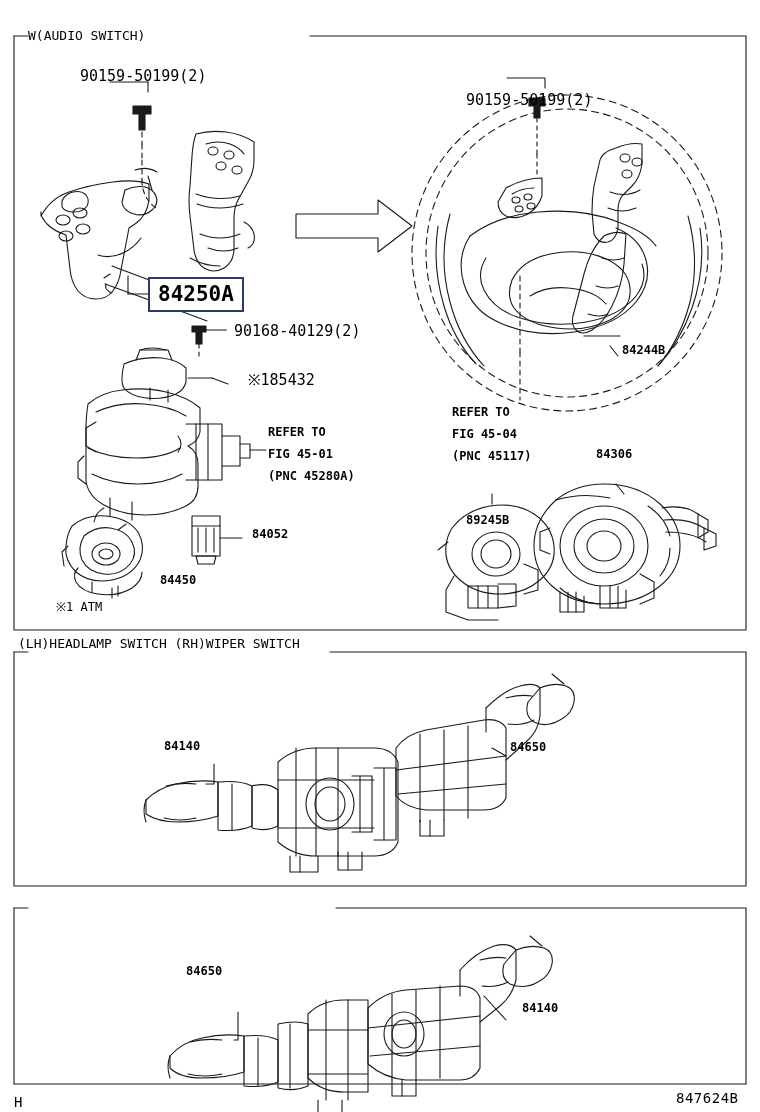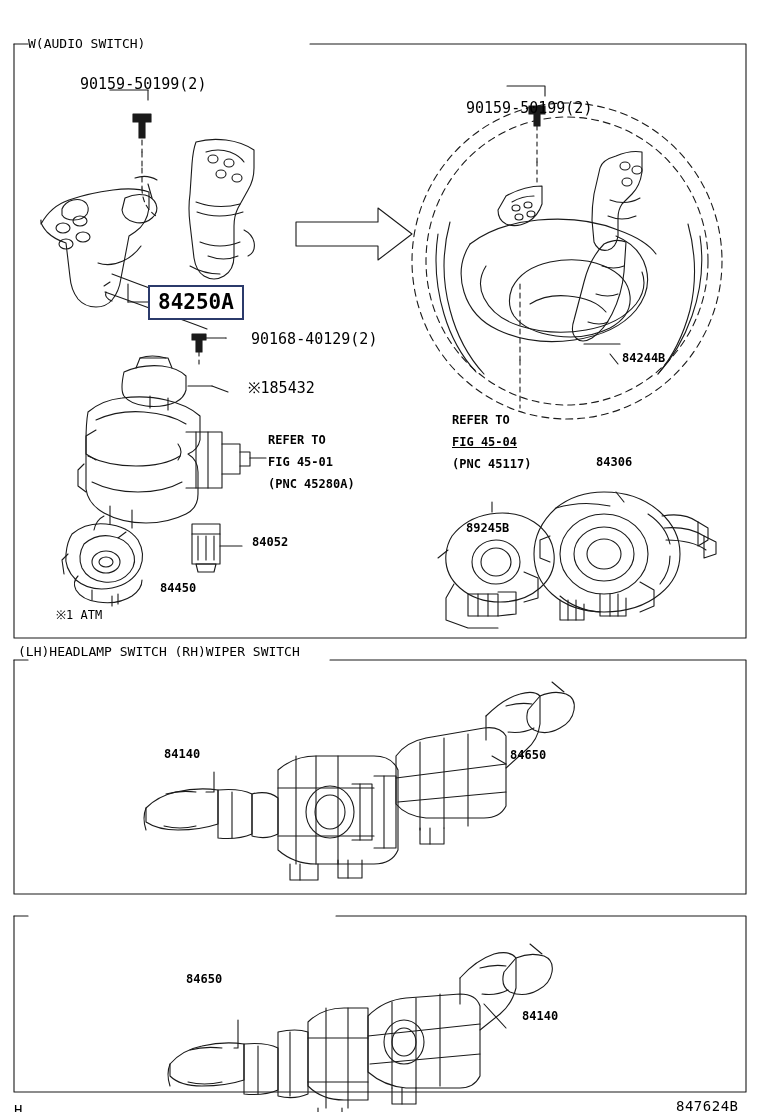--- a/index.html
+++ b/index.html
@@ -10,21 +10,21 @@
   body {
     width: 760px;
     height: 1112px;
     position: relative;
     font-family: "DejaVu Sans Mono", monospace;
     color: #000000;
     overflow: hidden;
   }
   .page {
     position: absolute;
-    left: 0; top: 16px;
+    left: 0; top: 8px;
     width: 760px;
     height: 964px;
   }
   .lbl {
     position: absolute;
     white-space: nowrap;
     font-family: "DejaVu Sans Mono", monospace;
     font-size: 15px;
     letter-spacing: 0px;
     color: #000;
@@ -373,36 +373,36 @@
   </svg>
 
   <div class="lbl sec" style="left:28px; top:21px;">W(AUDIO SWITCH)</div>
 
   <div class="lbl" style="left:80px; top:60px;">90159-50199(2)</div>
 
   <div class="lbl" style="left:466px; top:84px;">90159-50199(2)</div>
 
   <div class="boxed" style="left:148px; top:269px;">84250A</div>
 
-  <div class="lbl" style="left:234px; top:315px;margin-left:17px;">90168-40129(2)</div>
+  <div class="lbl" style="left:234px; top:315px;">90168-40129(2)</div>
 
   <div class="lbl" style="left:238px; top:364px;margin-left:10px;">※185432</div>
 
   <div class="lbl big" style="left:268px; top:418px;">REFER TO</div>
   <div class="lbl big" style="left:268px; top:440px;">FIG 45-01</div>
   <div class="lbl big" style="left:268px; top:462px;">(PNC 45280A)</div>
 
   <div class="lbl big" style="left:252px; top:520px;">84052</div>
 
   <div class="lbl big" style="left:160px; top:566px;">84450</div>
 
   <div class="lbl big" style="left:622px; top:336px;">84244B</div>
 
   <div class="lbl big" style="left:452px; top:398px;">REFER TO</div>
-  <div class="lbl big" style="left:452px; top:420px;text-decoration:underline;">FIG 45-04</div>
+  <div class="lbl big" style="left:452px; top:420px;">FIG 45-04</div>
   <div class="lbl big" style="left:452px; top:442px;">(PNC 45117)</div>
 
   <div class="lbl big" style="left:466px; top:464px;margin-top:42px;">89245B</div>
 
   <div class="lbl big" style="left:596px; top:440px;">84306</div>
 
   <div class="lbl tiny" style="left:40px; top:593px;margin-left:16px;">※1 ATM</div>
 
   <div class="lbl sec" style="left:18px; top:629px;">(LH)HEADLAMP SWITCH  (RH)WIPER SWITCH</div>
 

